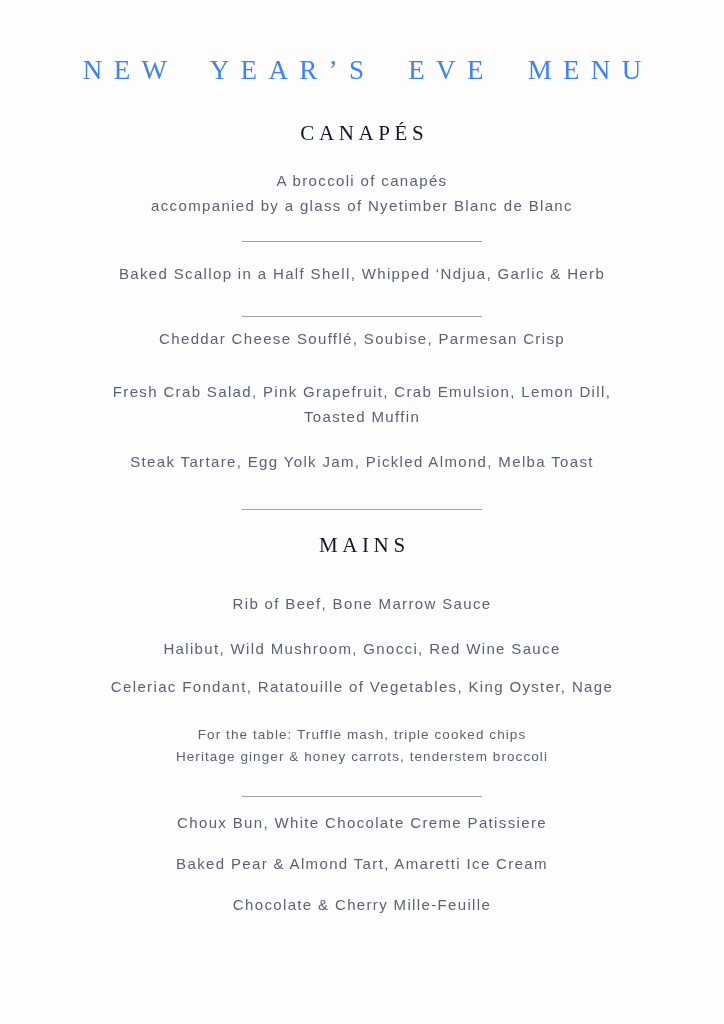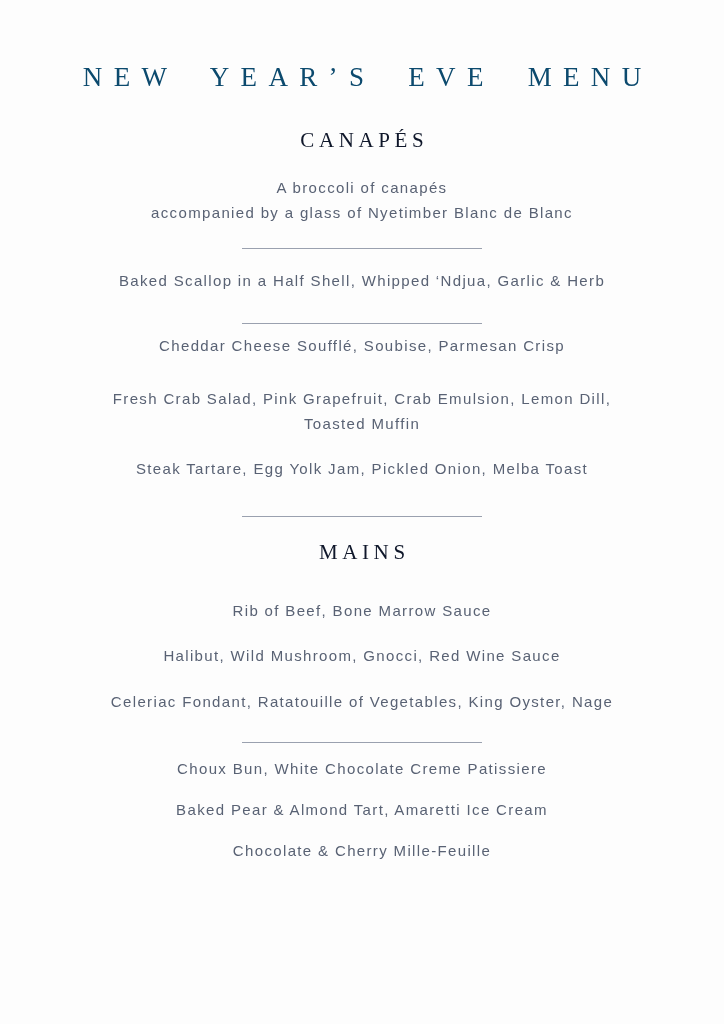--- a/index.html
+++ b/index.html
@@ -11,29 +11,29 @@
     box-sizing: border-box;
     padding-top: 50px;
     display: flex;
     flex-direction: column;
     align-items: center;
     overflow: hidden;
     font-family: "Liberation Sans", sans-serif;
     color: #596274;
   }
   .menu-title {
-    margin-top: 10px;
+    margin-top: 3px;
     font-family: "Liberation Serif", serif;
     font-weight: 400;
     font-size: 27px;
     line-height: 34px;
     letter-spacing: 0.42em;
     word-spacing: 0.55em;
     padding-left: 0.42em; 
-    color: #0c4a6e;
+    color: #3b82f6;
     white-space: nowrap;
     text-align: center;
   }
   .section-heading {
     font-family: "Liberation Serif", serif;
     font-weight: 400;
     font-size: 21px;
     line-height: 26px;
     letter-spacing: 0.22em;
     padding-left: 0.22em;
@@ -87,39 +87,43 @@
   <div class="menu-item" style="margin-top:9px">
     <div class="line">Cheddar Cheese Soufflé, Soubise, Parmesan Crisp</div>
   </div>
 
   <div class="menu-item" style="margin-top:28px">
     <div class="line">Fresh Crab Salad, Pink Grapefruit, Crab Emulsion, Lemon Dill,</div>
     <div class="line">Toasted Muffin</div>
   </div>
 
   <div class="menu-item" style="margin-top:20px">
-    <div class="line">Steak Tartare, Egg Yolk Jam, Pickled Onion, Melba Toast</div>
+    <div class="line">Steak Tartare, Egg Yolk Jam, Pickled Almond, Melba Toast</div>
   </div>
 
   <div class="divider" style="margin-top:35px"></div>
 
   <div class="section-heading" style="margin-top:22px">MAINS</div>
 
   <div class="menu-item" style="margin-top:33px">
     <div class="line">Rib of Beef, Bone Marrow Sauce</div>
   </div>
 
   <div class="menu-item" style="margin-top:20px">
     <div class="line">Halibut, Wild Mushroom, Gnocci, Red Wine Sauce</div>
   </div>
 
-  <div class="menu-item" style="margin-top:21px">
+  <div class="menu-item" style="margin-top:13px">
     <div class="line">Celeriac Fondant, Ratatouille of Vegetables, King Oyster, Nage</div>
   </div>
 
+  <div class="menu-item note" style="margin-top:25px">
+    <div class="line">For the table: Truffle mash, triple cooked chips</div>
+    <div class="line">Heritage ginger &amp; honey carrots, tenderstem broccoli</div>
+  </div>
 
   <div class="divider" style="margin-top:28px"></div>
 
 
   <div class="menu-item" style="margin-top:13px">
     <div class="line">Choux Bun, White Chocolate Creme Patissiere</div>
   </div>
 
   <div class="menu-item" style="margin-top:16px">
     <div class="line">Baked Pear &amp; Almond Tart, Amaretti Ice Cream</div>

